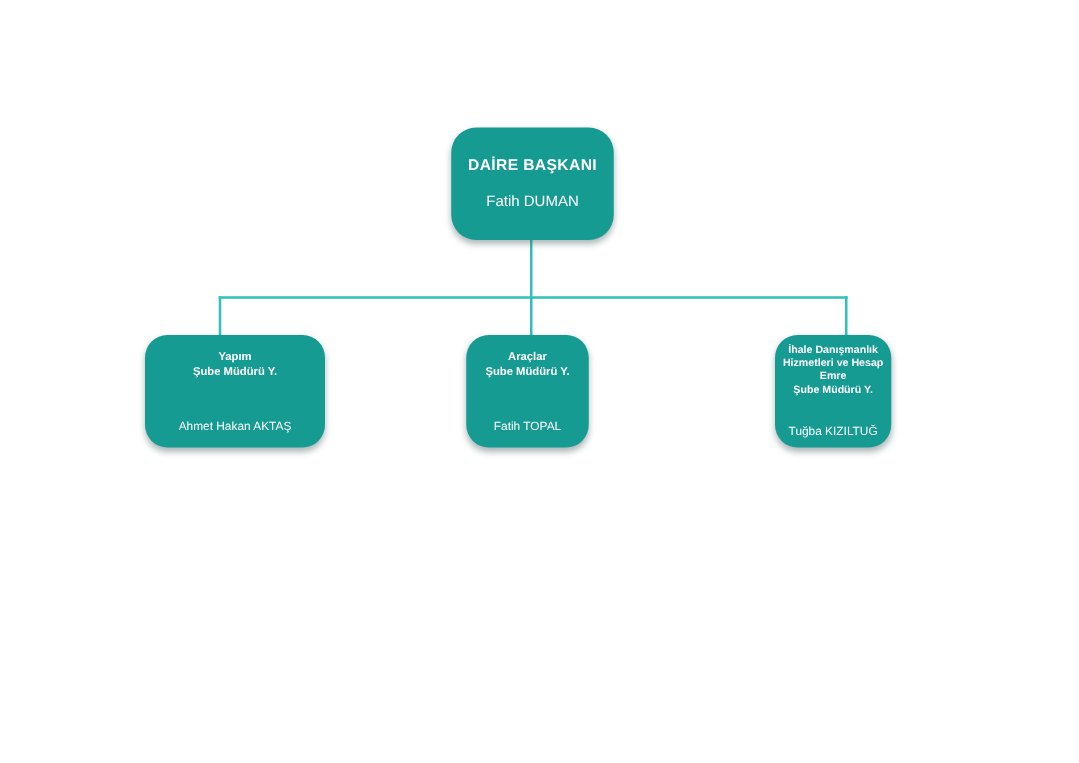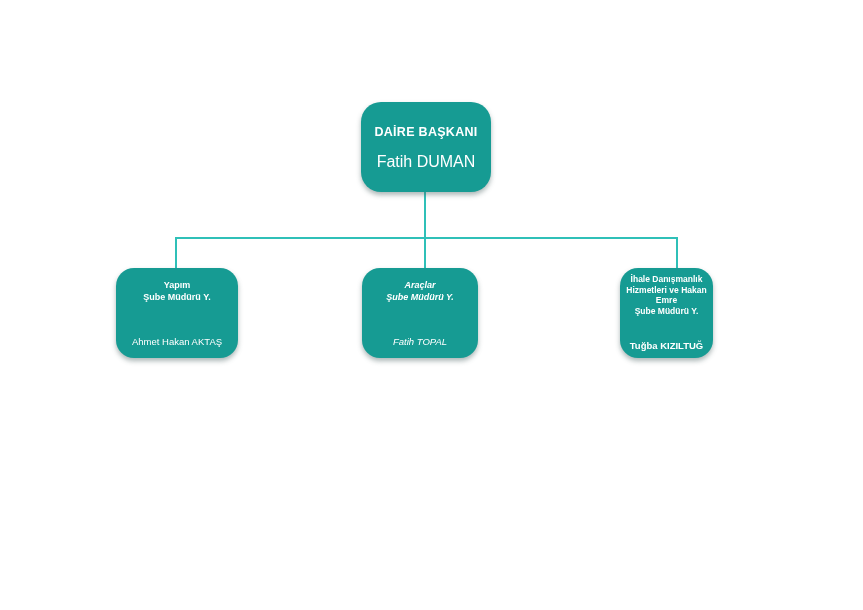--- a/index.html
+++ b/index.html
@@ -41,45 +41,44 @@
     border-radius: 20px;
   }
   .node-root .node-title {
     font-weight: bold;
     font-size: 12.5px;
     letter-spacing: 0.3px;
     line-height: 15px;
     margin-bottom: 14px;
   }
   .node-root .node-name {
-    font-size: 16px;
+    font-size: 12px;
     line-height: 15px;
   }
 
-  .node-child-0 { left: 116px; top: 268px; width: 122px; height: 90px; }
-  .node-child-1 { left: 362px; top: 268px; width: 116px; height: 90px; font-style: italic; }
+  .node-child-0 { left: 116px; top: 268px; width: 144px; height: 90px; }
+  .node-child-1 { left: 373px; top: 268px; width: 98px; height: 90px; }
   .node-child-2 { left: 620px; top: 268px; width: 93px; height: 90px; }
 
   .node-child .title-line {
     font-weight: bold;
     font-size: 9px;
     line-height: 12px;
   }
   .node-child-2 .title-line {
     font-size: 8.5px;
     line-height: 10.5px;
   }
   .node-child .node-name {
     font-size: 9.5px;
     line-height: 12px;
     margin-top: 33px;
   }
   .node-child-2 .node-name {
     margin-top: 24px;
-    font-weight: bold;
   }
 </style>
 </head>
 <body>
 
 <div class="canvas">
 
   <div class="connector stem-root"></div>
   <div class="connector h-bar"></div>
   <div class="connector drop-left"></div>
@@ -102,20 +101,20 @@
     <div class="title-block">
       <div class="title-line">Araçlar</div>
       <div class="title-line">Şube Müdürü Y.</div>
     </div>
     <div class="node-name">Fatih TOPAL</div>
   </div>
 
   <div class="node node-child node-child-2">
     <div class="title-block">
       <div class="title-line">İhale Danışmanlık</div>
-      <div class="title-line">Hizmetleri ve Hakan</div>
+      <div class="title-line">Hizmetleri ve Hesap</div>
       <div class="title-line">Emre</div>
       <div class="title-line">Şube Müdürü Y.</div>
     </div>
     <div class="node-name">Tuğba KIZILTUĞ</div>
   </div>
 
 </div>
 
 </body></html>

